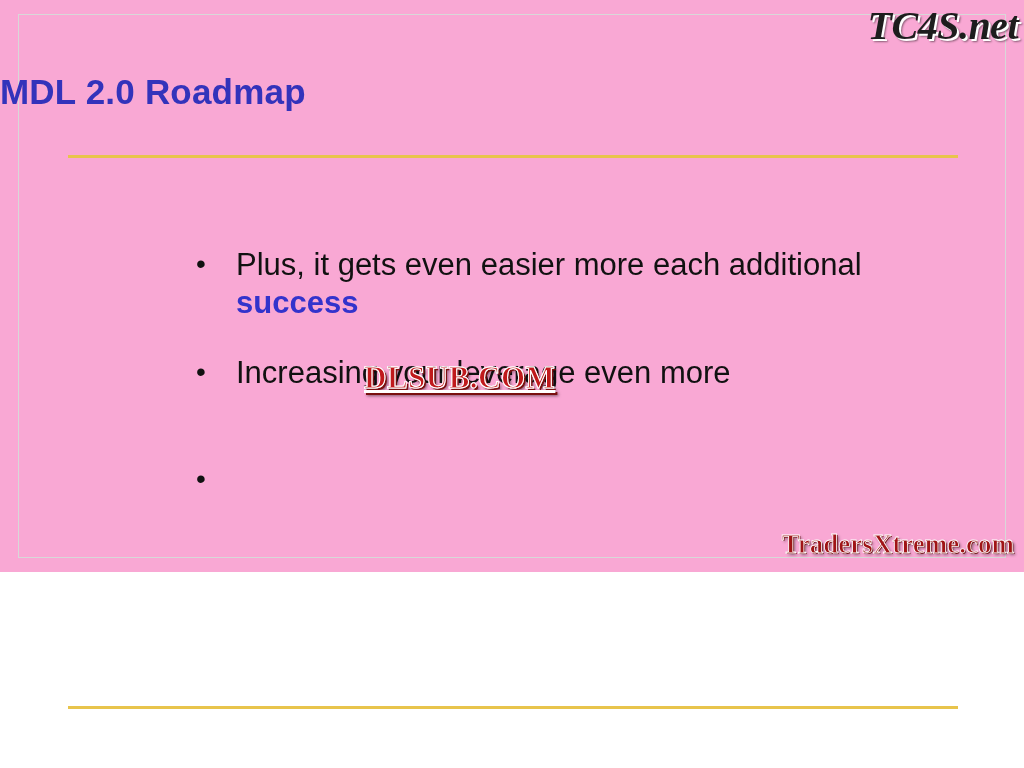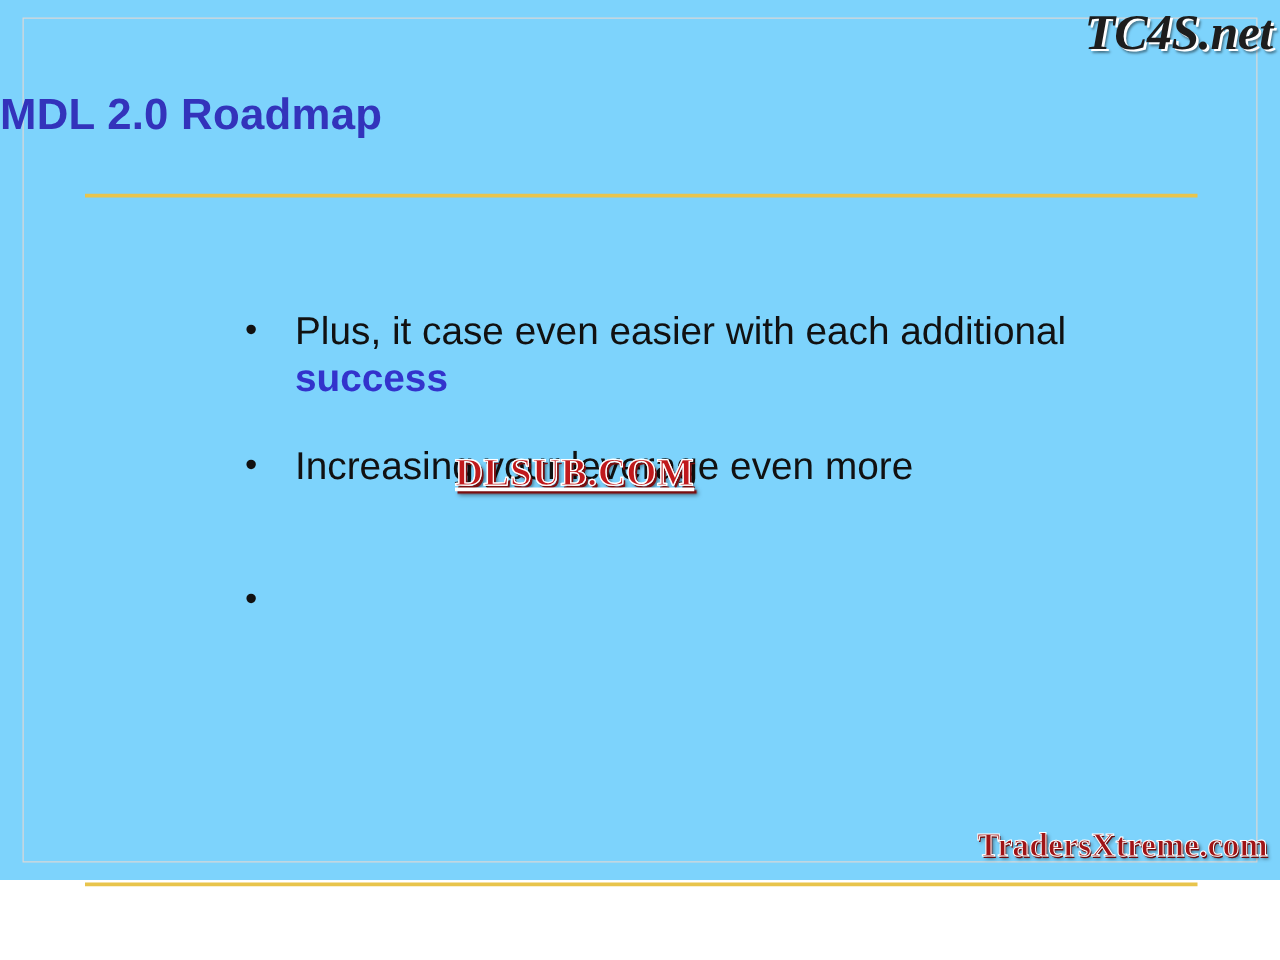--- a/index.html
+++ b/index.html
@@ -10,22 +10,22 @@
     height: 768px;
     overflow: hidden;
   }
   body {
     font-family: "Liberation Sans", sans-serif;
   }
 
   #slide {
     position: relative;
     width: 1024px;
-    height: 704px;
-    background: #7dd3fc;
+    height: 572px;
+    background: #f9a8d4;
     box-sizing: border-box;
     padding-left: 14px;
   }
 
   
   #slide-frame {
     position: absolute;
     left: 18px;
     top: 14px;
     right: 18px;
@@ -151,21 +151,21 @@
   <div id="wm-topright">TC4S.net</div>
 
   <div id="title">MDL 2.0 Roadmap</div>
 
   <div class="rule" id="rule-top"></div>
 
   <div id="bullets">
 
     <div class="bullet-row" id="bullet-1">
       <span class="bullet-mark">•</span>
-      <span class="bullet-text"><span>Plus, it case even easier with each additional </span><span class="accent">success</span></span>
+      <span class="bullet-text"><span>Plus, it gets even easier more each additional </span><span class="accent">success</span></span>
     </div>
 
     <div class="bullet-row" id="bullet-2">
       <span class="bullet-mark">•</span>
       <span class="bullet-text"><span>Increasing your </span><span class="strong">leverage</span><span> even more</span></span>
     </div>
 
     <div class="bullet-row" id="bullet-3">
       <span class="bullet-mark">•</span>
     </div>

